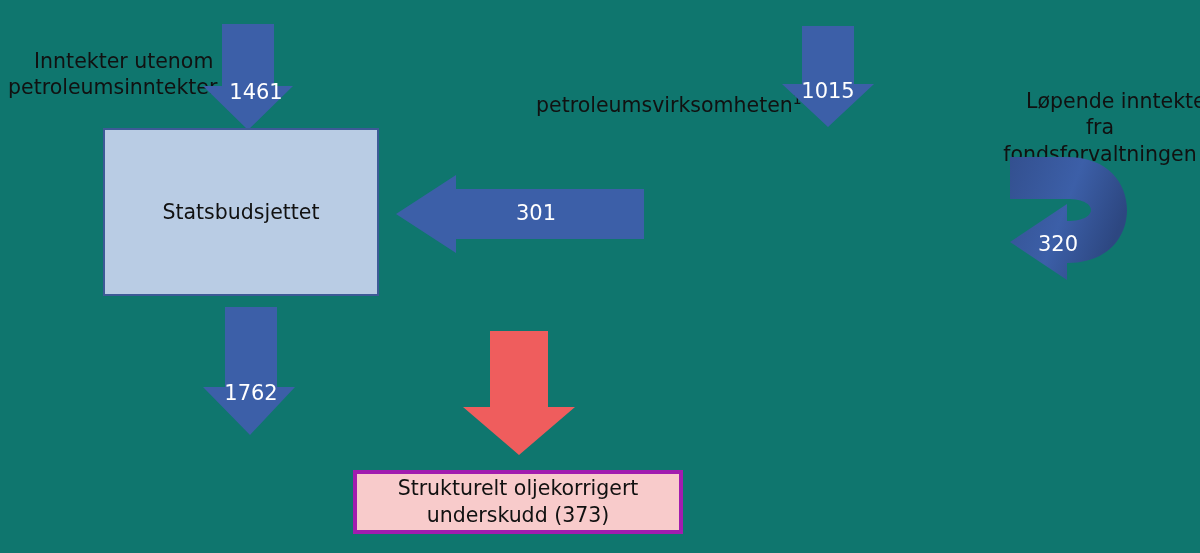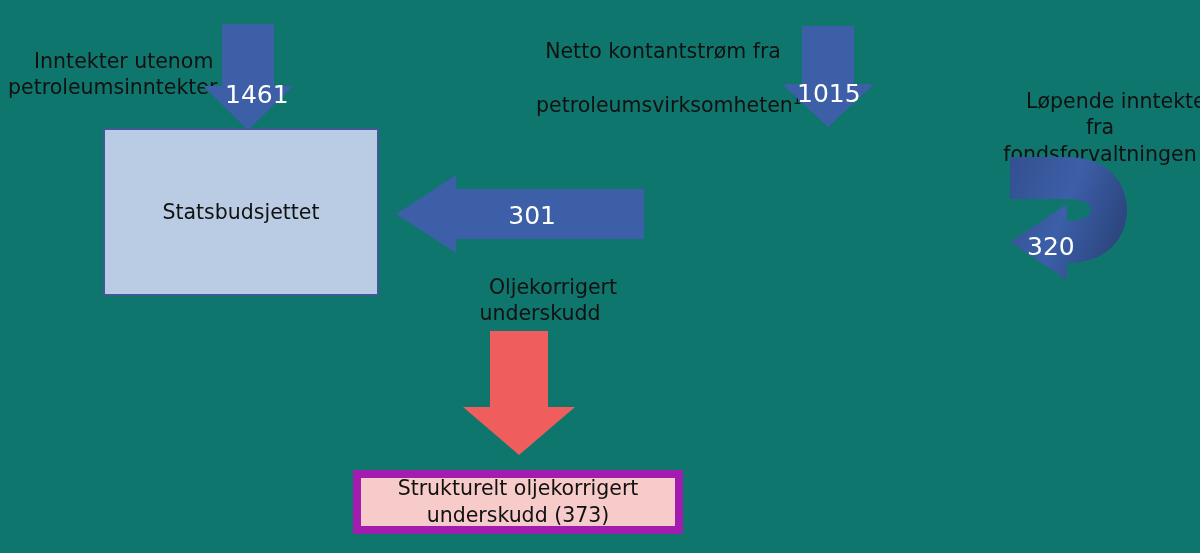--- a/index.html
+++ b/index.html
@@ -36,31 +36,31 @@
     display: flex;
     align-items: center;
     justify-content: center;
     text-align: center;
     font-size: 20.5px;
     line-height: 1.3;
     color: #111111;
   }
   .box.red {
     background: #f8cbcb;
-    border: 8px solid #a21caf;
+    border: 4px solid #a21caf;
   }
   .box span { display: block; white-space: pre-line; }
 
   .arrow-wrap { position: absolute; }
   .arrow-wrap svg { display: block; overflow: visible; }
 
   .arrow-num {
     position: absolute;
     color: #ffffff;
-    font-size: 25px;
+    font-size: 21px;
     line-height: 1;
     white-space: pre;
   }
   .sup { font-size: 0.68em; vertical-align: super; }
 </style>
 </head>
 <body>
 
 <div id="stage">
 
@@ -70,21 +70,21 @@
   </div>
 
   <div class="arrow-wrap" style="left:203px; top:24px;">
     <svg width="90" height="106" viewBox="0 0 90 106" aria-hidden="true">
       <polygon points="19,0 71,0 71,62 90,62 45,106 0,62 19,62" fill="#3c5fa8"></polygon>
     </svg>
     <div class="arrow-num" style="left:22px; top:58px; width:62px; text-align:center;">1461</div>
   </div>
 
   <div class="lbl center" style="left:510px; top:12px; width:280px;">
-    <span>Netto kontantstrøm fra</span><br>
+    <br>
     <span>petroleumsvirksomheten</span><span class="sup">1</span>
   </div>
 
   <div class="arrow-wrap" style="left:782px; top:26px;text-decoration:underline;">
     <svg width="92" height="101" viewBox="0 0 92 101" aria-hidden="true">
       <polygon points="20,0 72,0 72,58 92,58 46,101 0,58 20,58" fill="#3c5fa8"></polygon>
     </svg>
     <div class="arrow-num" style="left:15px; top:55px; width:62px; text-align:center;">1015</div>
   </div>
 
@@ -99,24 +99,20 @@
   </div>
 
 
   <div class="arrow-wrap" style="left:396px; top:175px;">
     <svg width="248" height="78" viewBox="0 0 248 78" aria-hidden="true">
       <polygon points="0,39 60,0 60,14 248,14 248,64 60,64 60,78" fill="#3c5fa8"></polygon>
     </svg>
     <div class="arrow-num" style="left:88px; top:28px; width:72px; text-align:right;">301</div>
   </div>
 
-  <div class="lbl center" style="left:420px; top:248px; width:240px;">
-    <span>Oljekorrigert
-underskudd</span>
-  </div>
 
   <div class="arrow-wrap" style="left:1005px; top:150px;">
     <svg width="135" height="145" viewBox="0 0 135 145" aria-hidden="true">
       <defs>
         <linearGradient id="uturnGrad" x1="0" y1="0" x2="1" y2="0.4">
           <stop offset="0%" stop-color="#33508f"></stop>
           <stop offset="55%" stop-color="#3c5fa8"></stop>
           <stop offset="100%" stop-color="#2d4781"></stop>
         </linearGradient>
       </defs>
@@ -126,24 +122,30 @@
                C 122,86 104,113 62,113
                L 62,130
                L 5,92
                L 62,54
                L 62,71
                C 80,71 86,65 86,60
                C 86,55 80,49 62,49
                L 5,49
                Z" fill="url(#uturnGrad)"></path>
     </svg>
-    <div class="arrow-num" style="left:22px; top:84px; width:62px; text-align:left;">320</div>
+    <div class="arrow-num" style="left:22px; top:84px; width:62px; text-align:center;">320</div>
   </div>
 
 
+  <div class="arrow-wrap" style="left:203px; top:307px;">
+    <svg width="92" height="128" viewBox="0 0 92 128" aria-hidden="true">
+      <polygon points="22,0 74,0 74,80 92,80 47,128 0,80 22,80" fill="#3c5fa8"></polygon>
+    </svg>
+    <div class="arrow-num" style="left:17px; top:76px; width:62px; text-align:center;">1762</div>
+  </div>
 
   <div class="arrow-wrap" style="left:463px; top:331px;">
     <svg width="112" height="124" viewBox="0 0 112 124" aria-hidden="true">
       <polygon points="27,0 85,0 85,76 112,76 56,124 0,76 27,76" fill="#ef5d5d"></polygon>
     </svg>
   </div>
 
 
   <div class="box red" style="left:353px; top:470px; width:330px; height:64px;">
     <span>Strukturelt oljekorrigert

